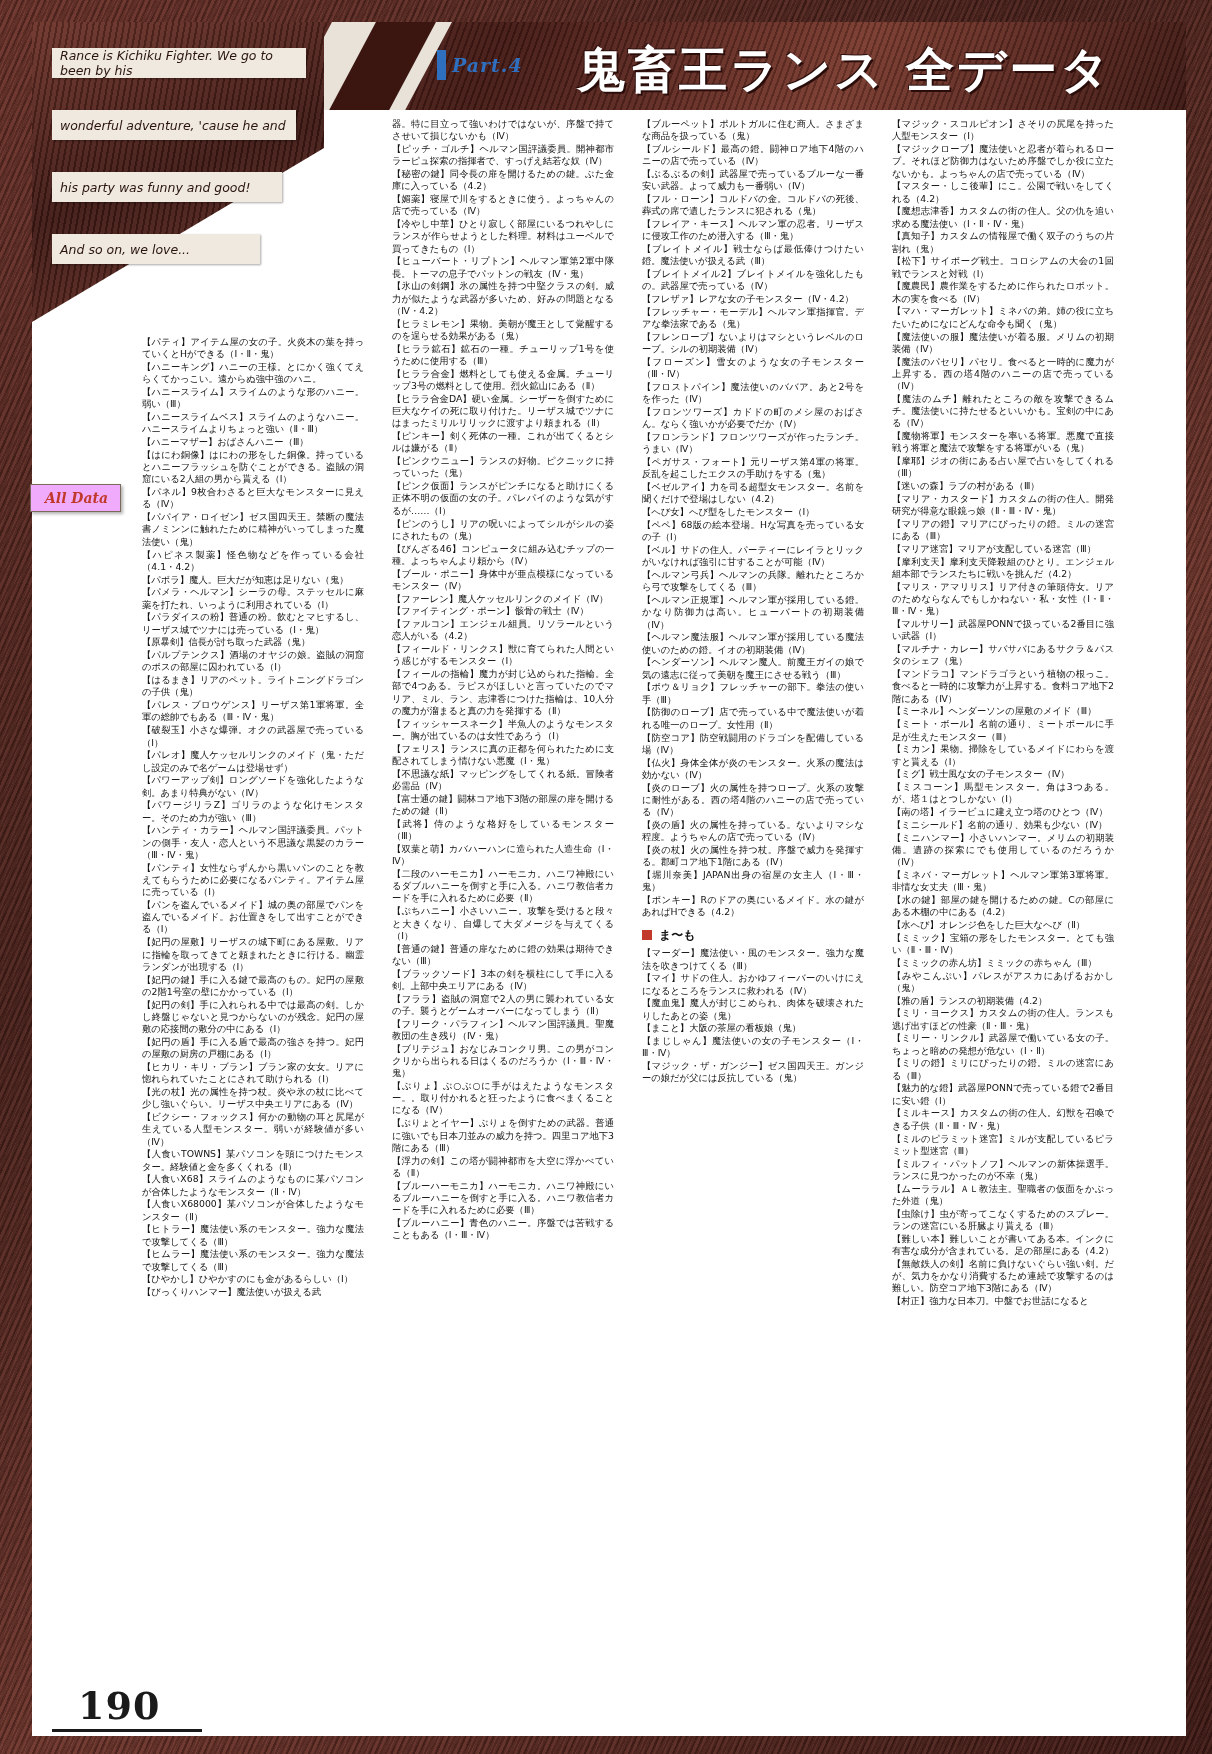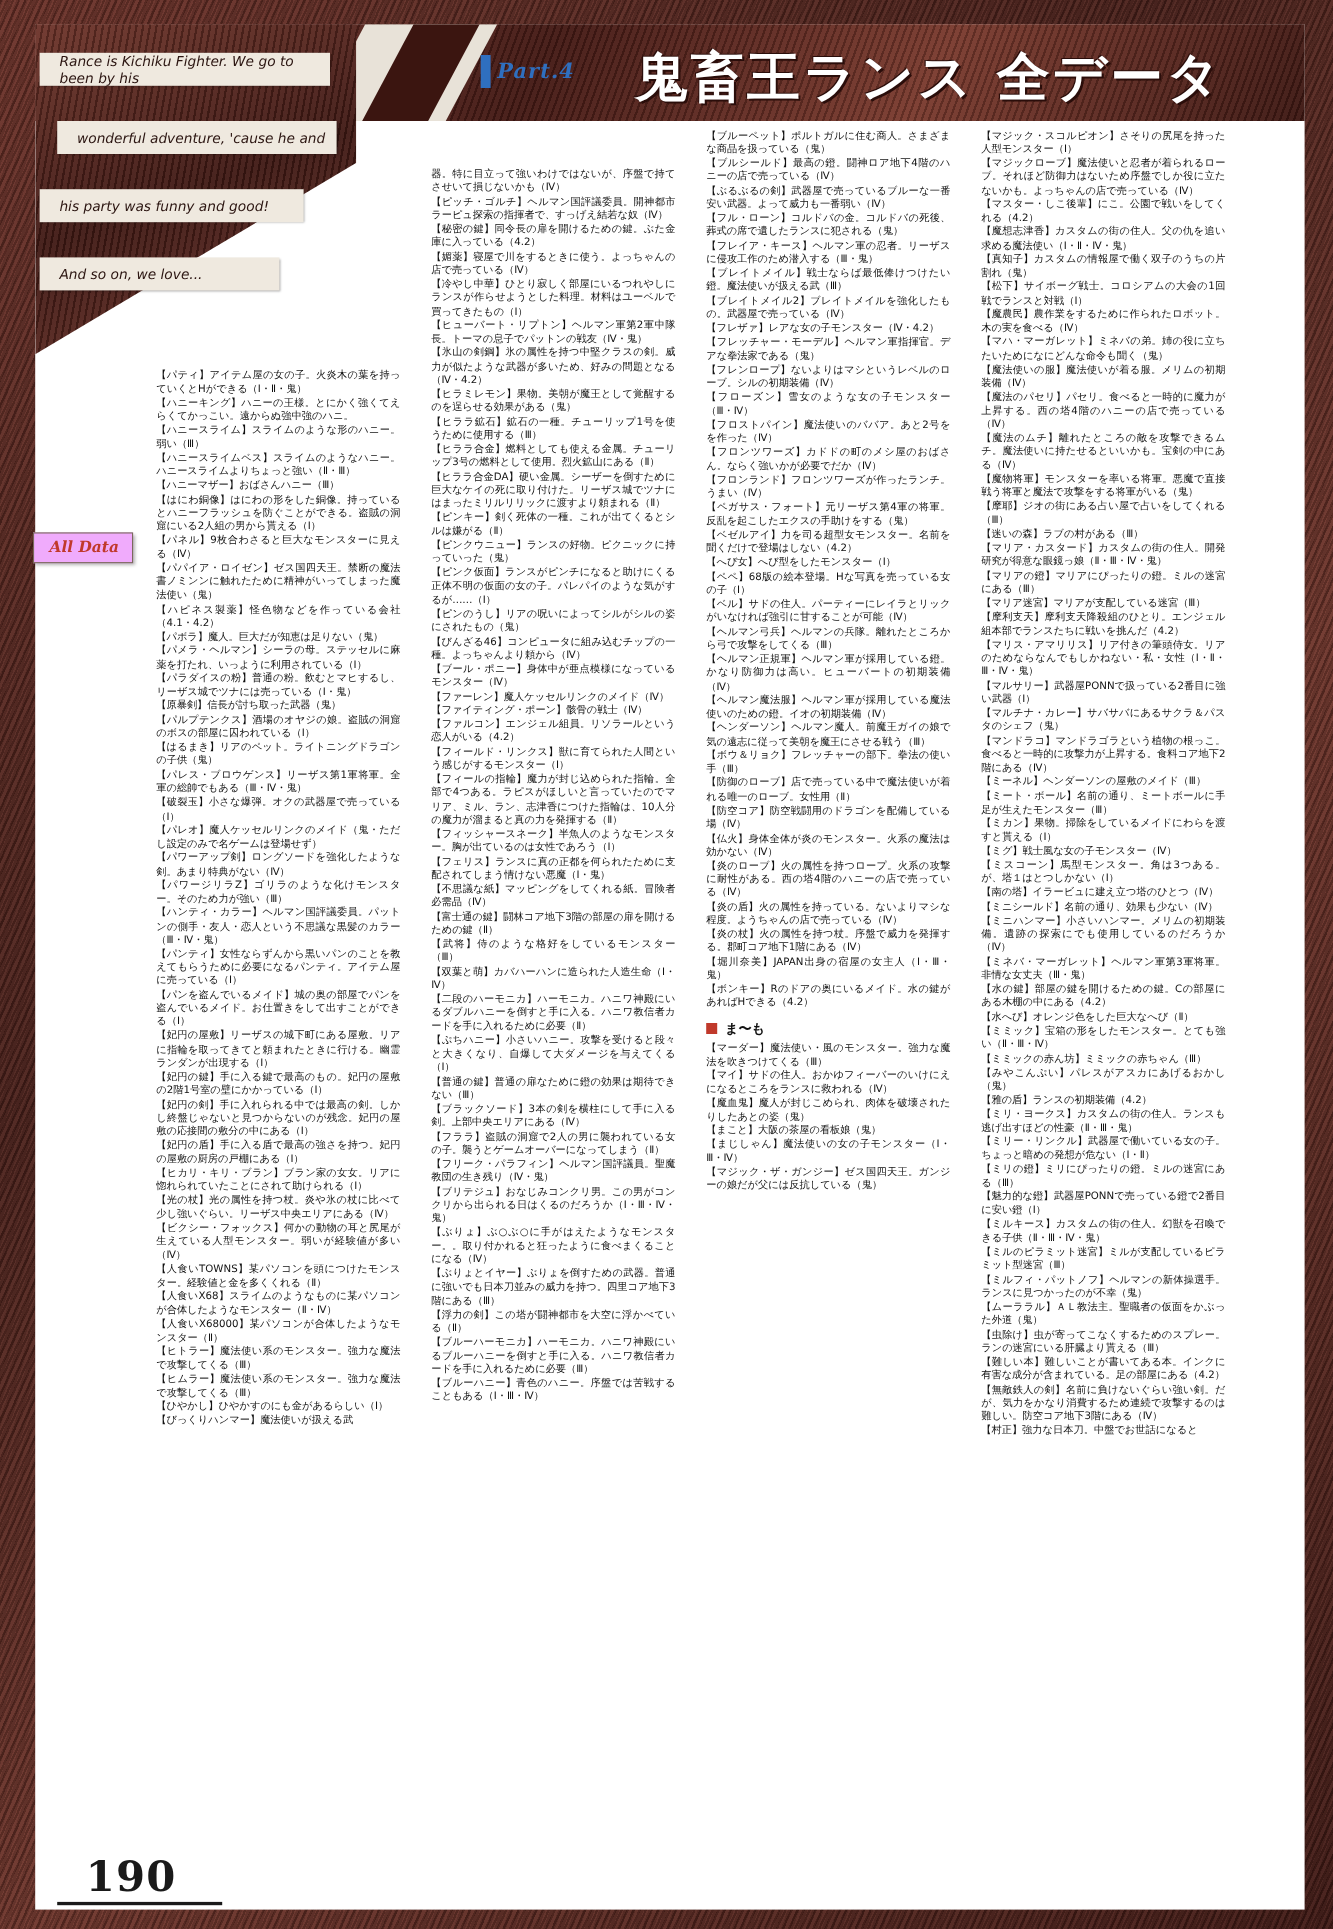--- a/index.html
+++ b/index.html
@@ -65,25 +65,25 @@
     overflow:hidden;
   }
   .quote-bg{
     position:absolute;inset:0;
     background:
       repeating-linear-gradient(100deg, rgba(0,0,0,.22) 0 2px, rgba(255,255,255,.05) 2px 6px),
       linear-gradient(160deg,#6d3329 0%,#3f1813 50%,#6b3228 100%);
     clip-path:polygon(0 0, 100% 0, 100% 42%, 0 100%);
   }
   .quote-line{
-    position:absolute;left:4px;
+    position:absolute;left:20px;
     background:#efe9df;
     height:30px;
     display:flex;align-items:center;
-    padding-left:18px;
+    padding-left:8px;
     color:#2a1410;font-size:12.5px;font-style:italic;
     box-shadow:1px 1px 2px rgba(0,0,0,.35);
   }
   .ql1{top:26px;width:246px;}
   .quote-line.t3{top:150px;width:212px;}
   
   .alldata{
     position:absolute;left:-2px;top:462px;
     background:#f0abfc;
     border:1px solid #7a6a5c;
@@ -111,21 +111,21 @@
     height:1560px;
   }
   .col{
     position:absolute;top:0;width:222px;
     font-size:9.3px;
     line-height:1.32;
     color:#111;
     text-align:justify;
   }
   .col.c1{left:0;}
-  .col.c2{left:250px;margin-top:35px;}
+  .col.c2{left:250px;}
   .col.c3{left:500px;}
   .col.c4{left:750px;}
   .col.c1{top:218px;width:222px;}
   .entry{margin:0 0 0.5px 0;}
   .sec-head{
     display:flex;align-items:center;gap:7px;
     margin:9px 0 4px 0;
     font-weight:bold;font-size:12px;
   }
   .sec-mark{width:10px;height:10px;background:#c0392b;display:inline-block;}
@@ -142,21 +142,21 @@
       <div class="part-badge">
         <span class="part-bar"></span>
         <span class="part-text">Part.4</span>
       </div>
       <div class="hdr-title">鬼畜王ランス 全データ</div>
     </div>
 
     <div class="quote-block">
       <div class="quote-bg"></div>
       <div class="quote-line ql1">Rance is Kichiku Fighter. We go to been by his</div>
-      <div class="quote-line t3" style="top:88px;width:236px;margin-left:16px;">wonderful adventure, 'cause he and</div>
+      <div class="quote-line t3" style="top:88px;width:236px;">wonderful adventure, 'cause he and</div>
       <div class="quote-line" style="top:150px;width:222px;">his party was funny and good!</div>
       <div class="quote-line" style="top:212px;width:200px;">And so on, we love...</div>
     </div>
 
     <div class="alldata">All Data</div>
 
     <div class="pagenum-rule"></div>
     <div class="pagenum">190</div>
 
     <div class="cols">

